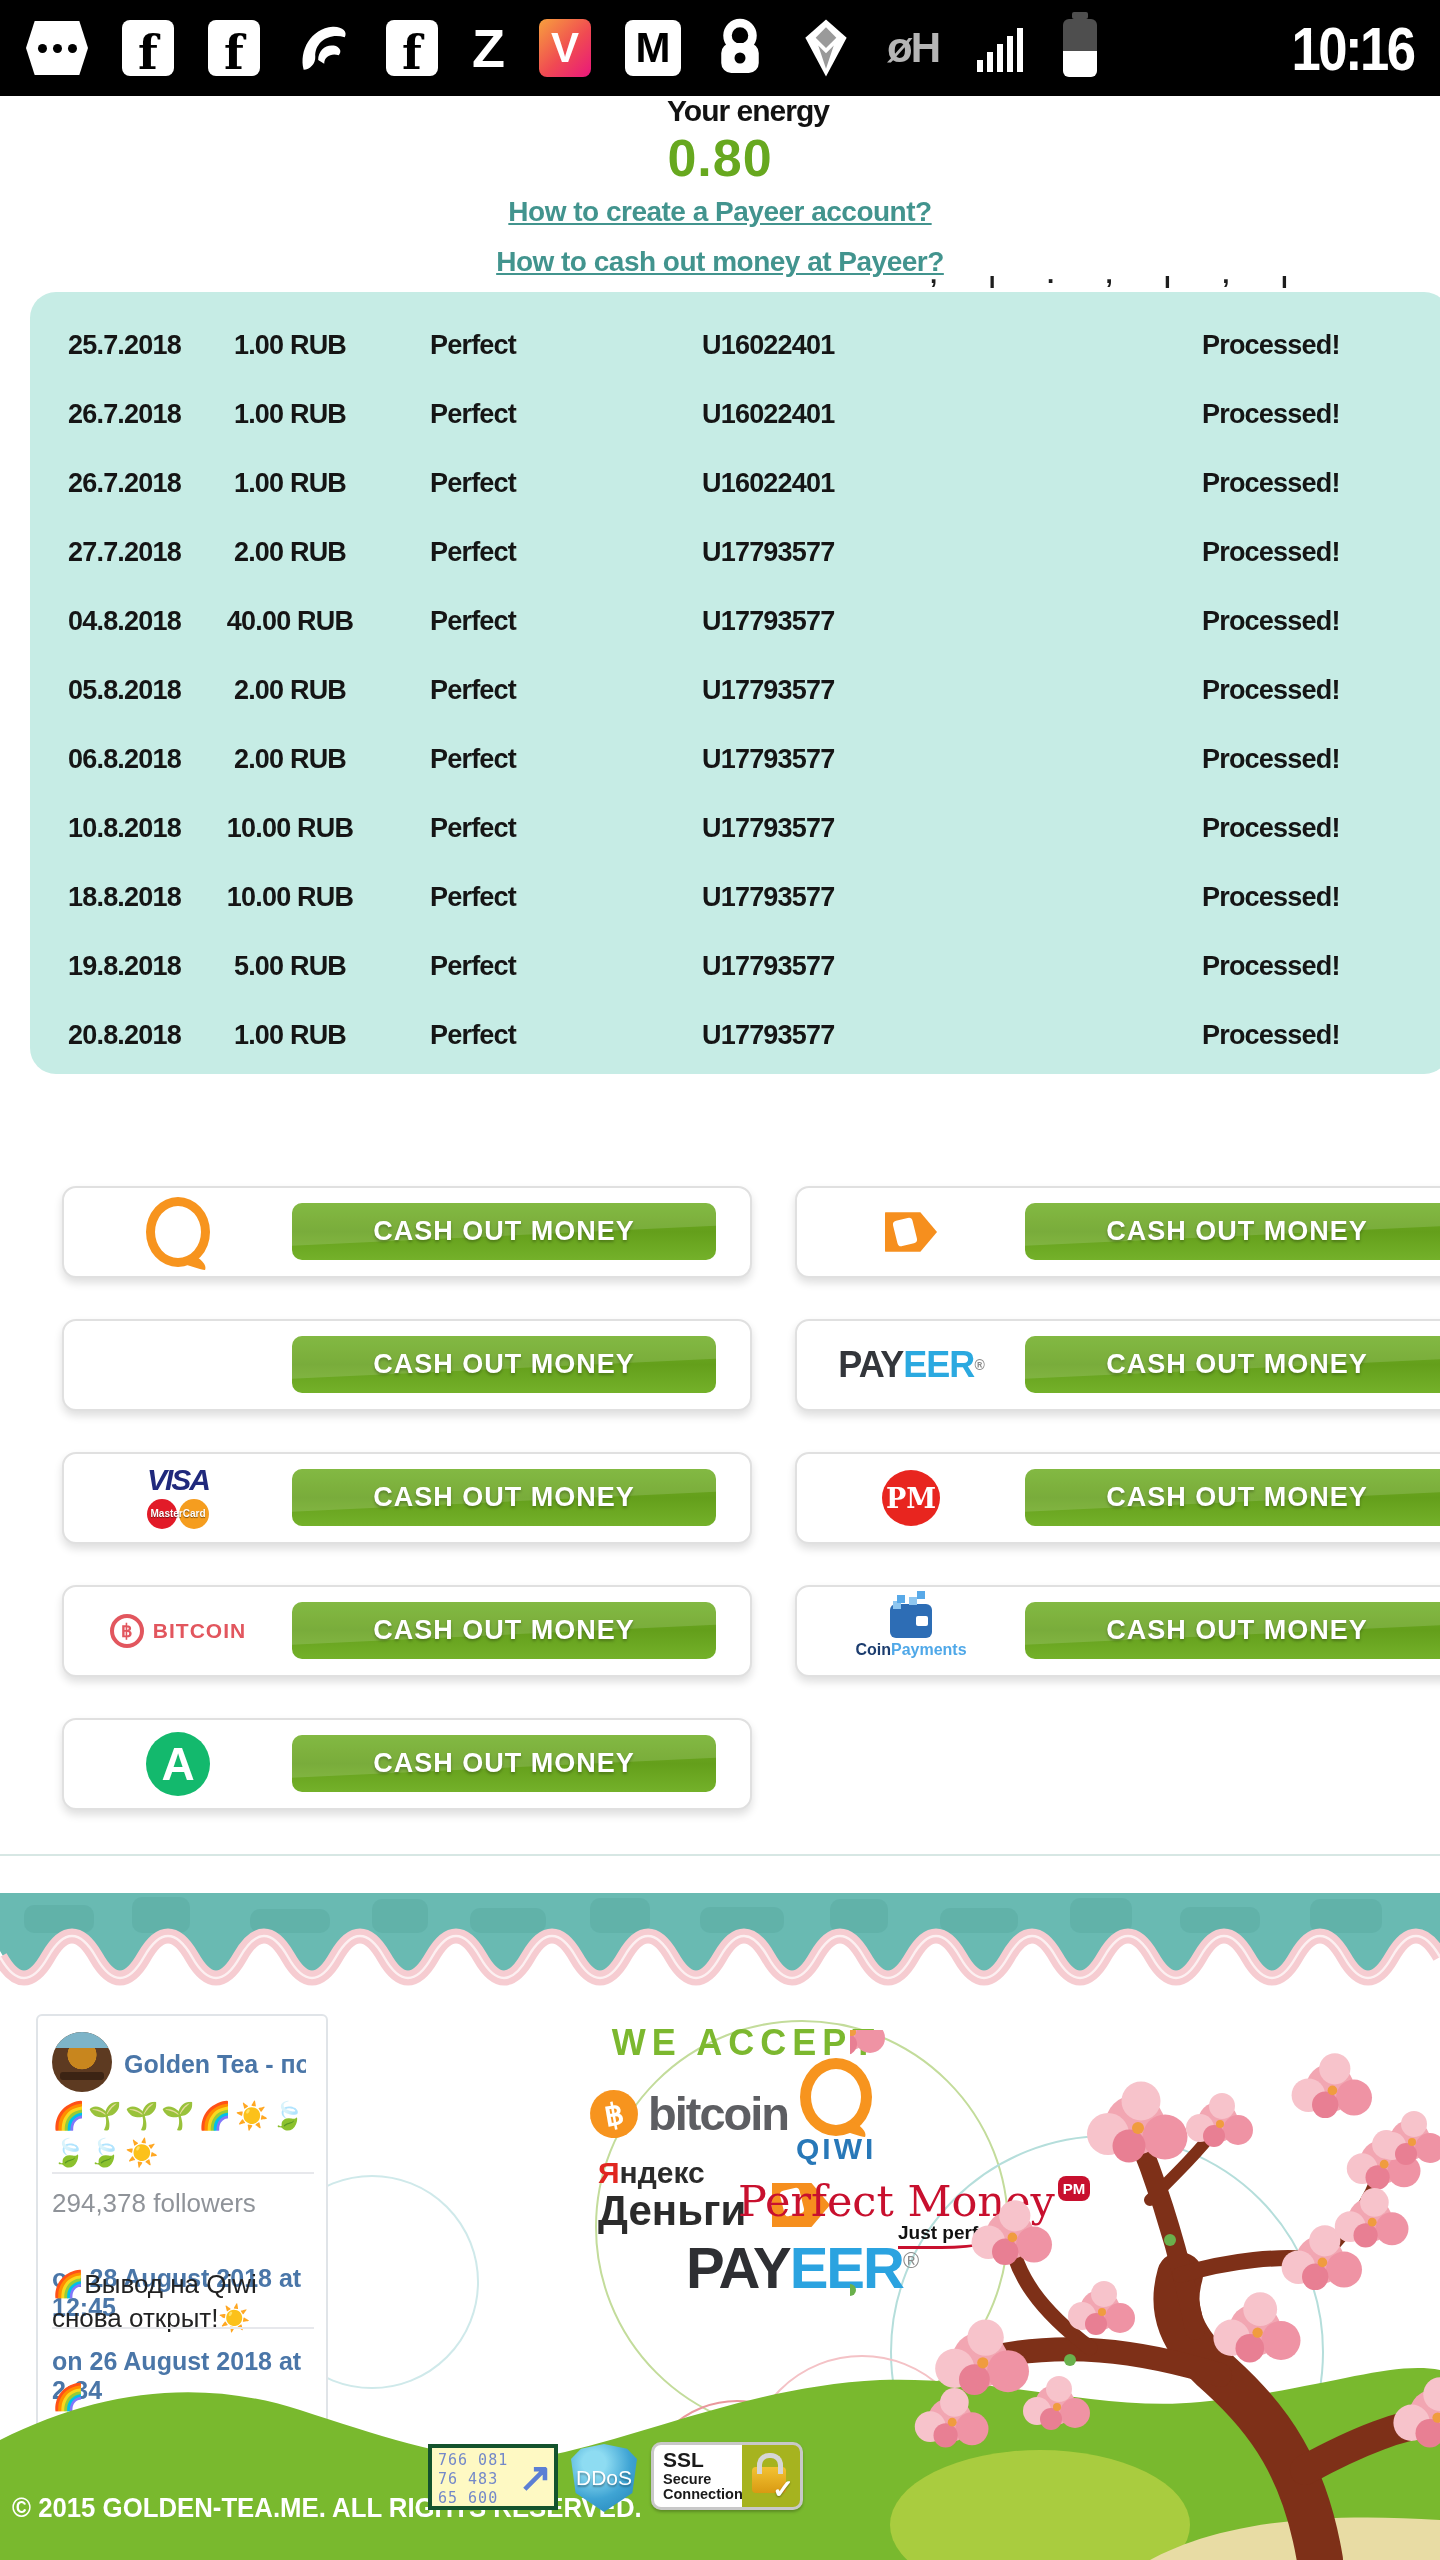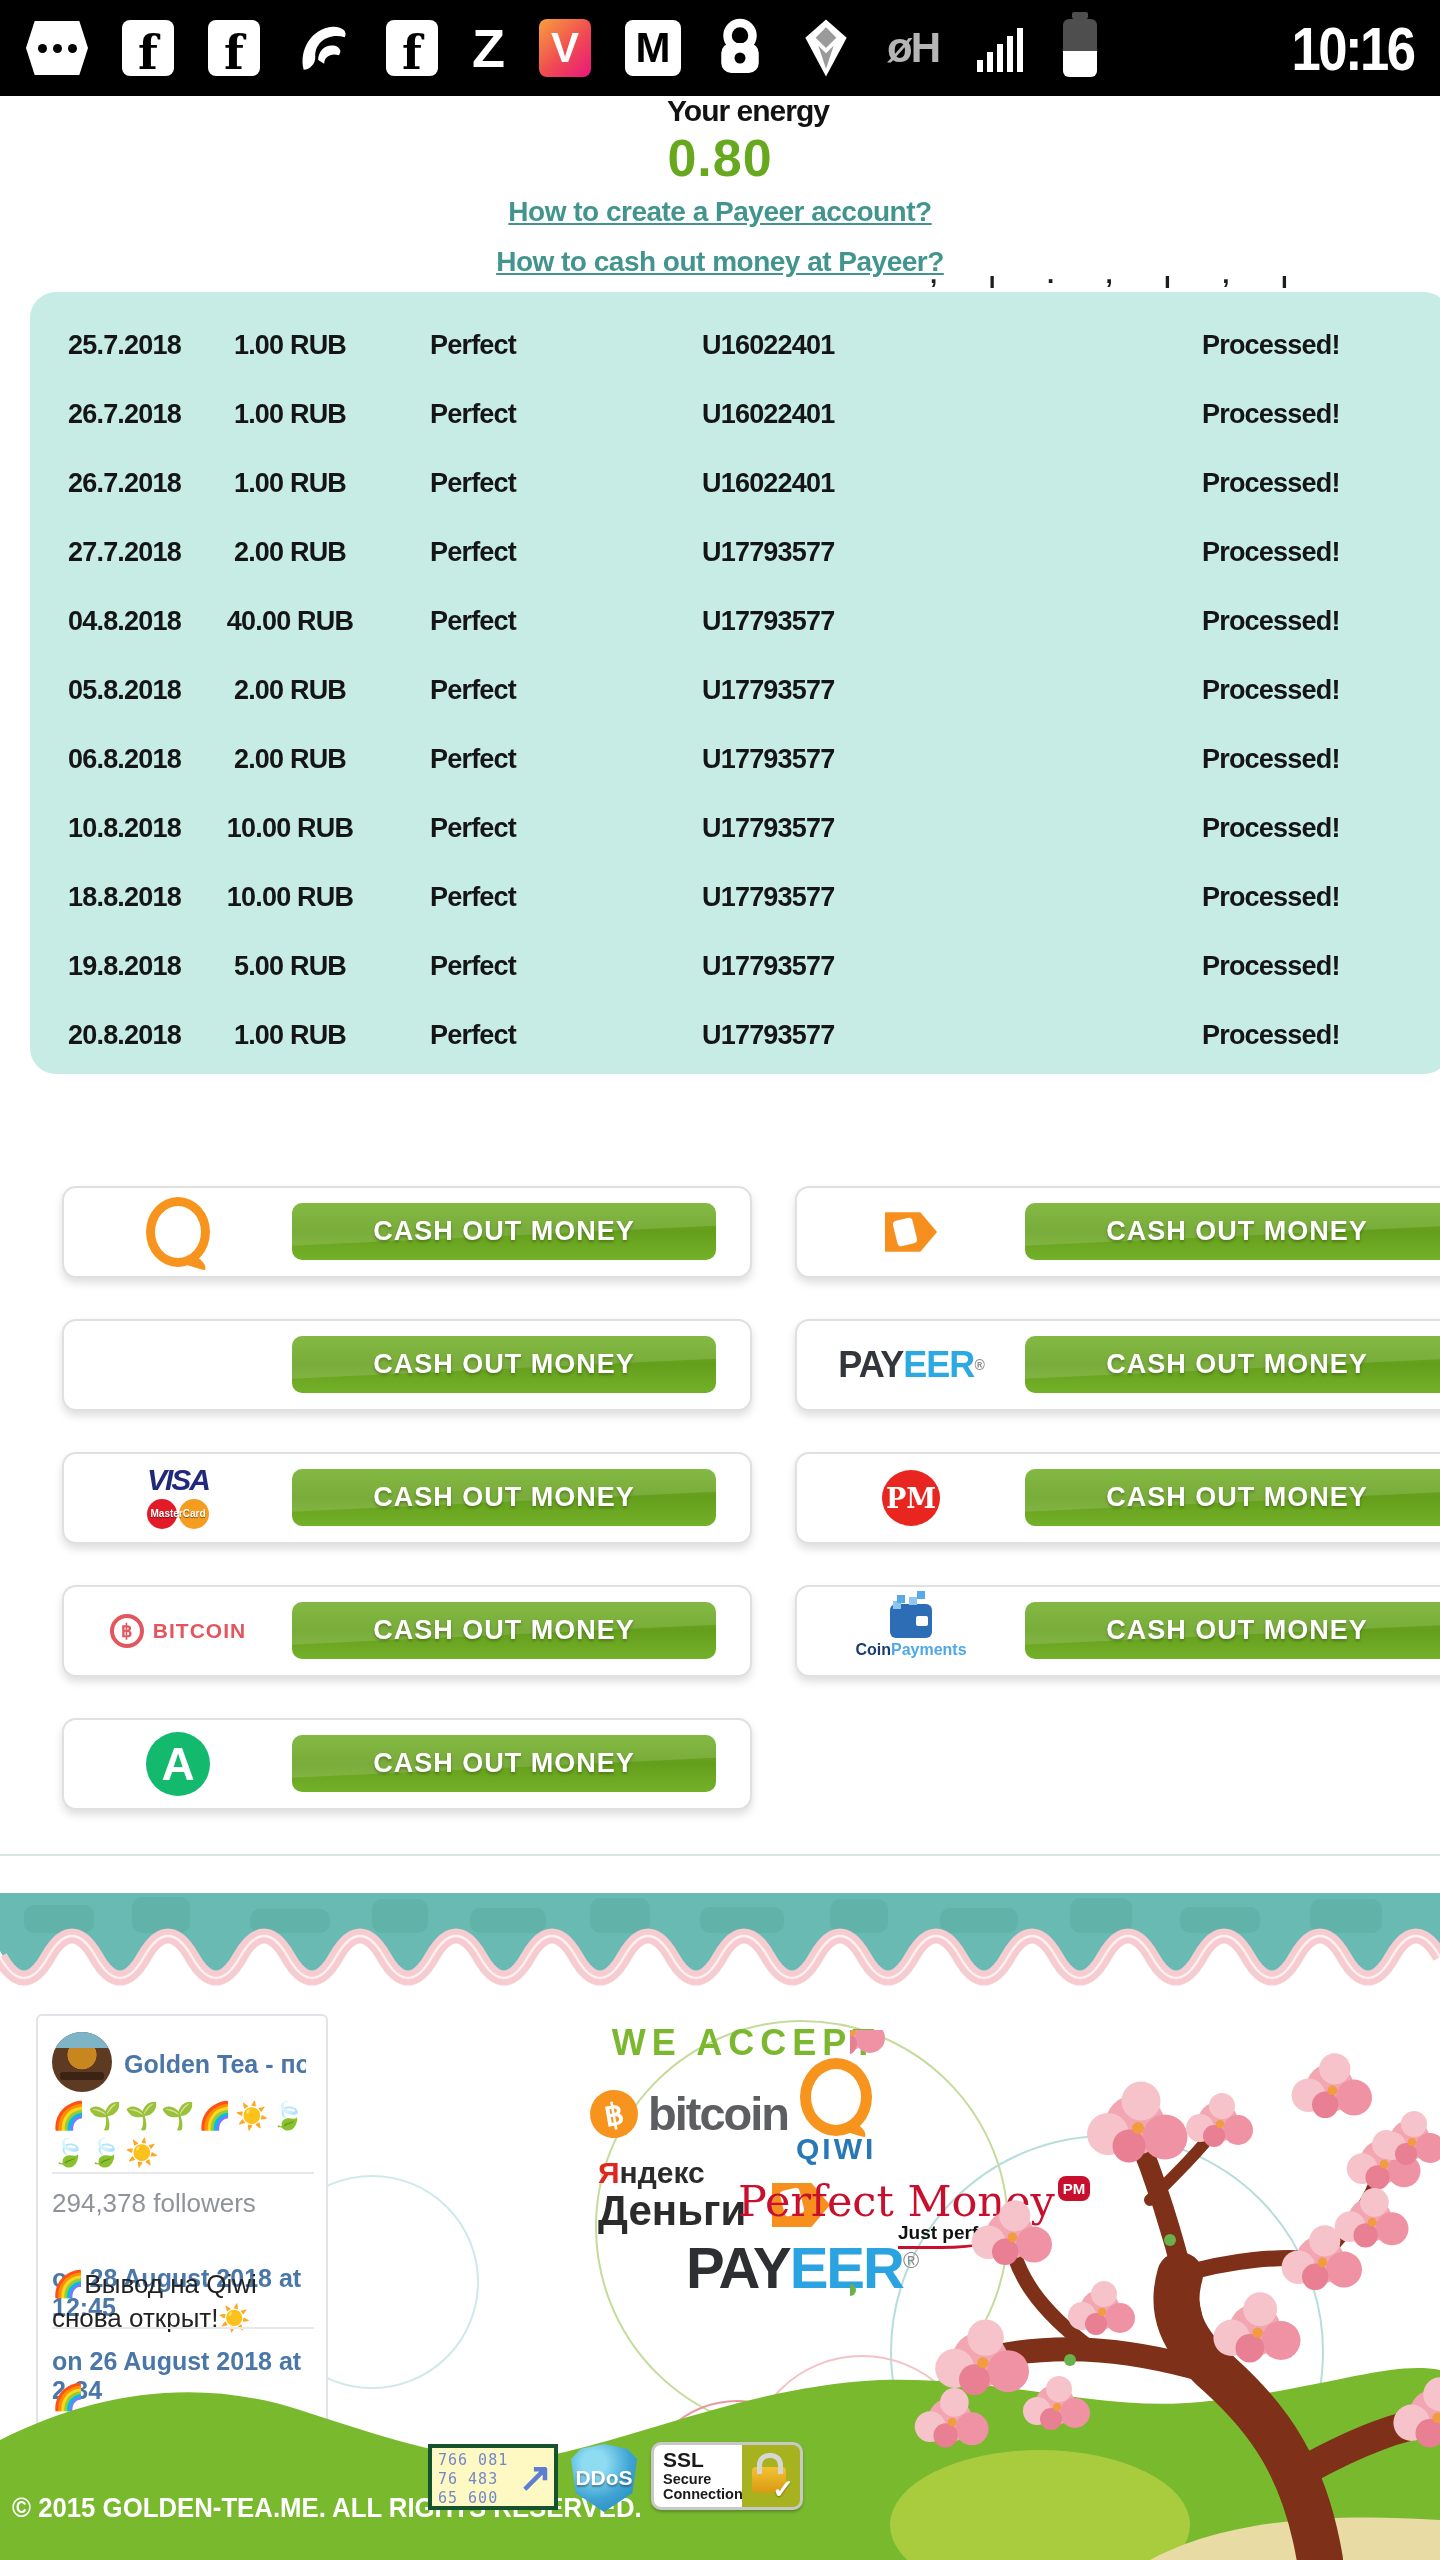--- a/index.html
+++ b/index.html
@@ -162,21 +162,21 @@
              transform:scaleX(.92);transform-origin:left center;letter-spacing:0;}
   .counter{position:absolute;left:428px;top:2444px;width:130px;height:66px;background:#fef9c3;border:4px solid #14532d;
            box-sizing:border-box;z-index:8;cursor:pointer;}
   .counter .nums{position:absolute;left:6px;top:3px;font-family:"DejaVu Sans Mono",monospace;font-size:15px;
                  line-height:19px;color:#7388c9;letter-spacing:1px;}
   .counter .arrow{position:absolute;right:2px;top:6px;font-size:40px;font-weight:800;color:#5c7fd4;}
   .ddos{position:absolute;left:571px;top:2444px;width:66px;height:68px;z-index:8;cursor:pointer;
         clip-path:polygon(50% 0%,85% 7%,100% 22%,93% 72%,50% 100%,7% 72%,0% 22%,15% 7%);
         background:radial-gradient(circle at 35% 28%,#8edcf2 0 18%,#3fa4d4 55%,#1f7fb4 100%);
         display:flex;align-items:center;justify-content:center;}
-  .ddos b{color:#fff;font-size:21px;font-weight:700;text-shadow:0 2px 2px rgba(0,0,0,.35);}
+  .ddos b{color:#fff;font-size:21px;font-weight:400;text-shadow:0 2px 2px rgba(0,0,0,.35);}
   .ssl{position:absolute;left:651px;top:2442px;width:152px;height:68px;border-radius:10px;border:3px solid #c8c8c8;
        box-sizing:border-box;background:linear-gradient(90deg,#ffffff 0 60%,#a6b31f 60% 100%);z-index:8;
        box-shadow:0 2px 3px rgba(0,0,0,.25);}
   .ssl .t{position:absolute;left:9px;top:4px;line-height:1.08;color:#1a1a1a;}
   .ssl .t .ttl{font-size:21px;font-weight:800;display:block;}
   .ssl .t .sub{font-size:14.5px;font-weight:700;display:block;}
   .ssl .lock{position:absolute;right:14px;top:6px;width:34px;height:26px;background:linear-gradient(#f3c233,#d99a12);
              border-radius:4px;margin-top:16px;}
   .ssl .lock::before{content:"";position:absolute;top:-14px;left:5px;width:16px;height:16px;border:5px solid #d6d6d6;
                      border-bottom:none;border-radius:12px 12px 0 0;}

